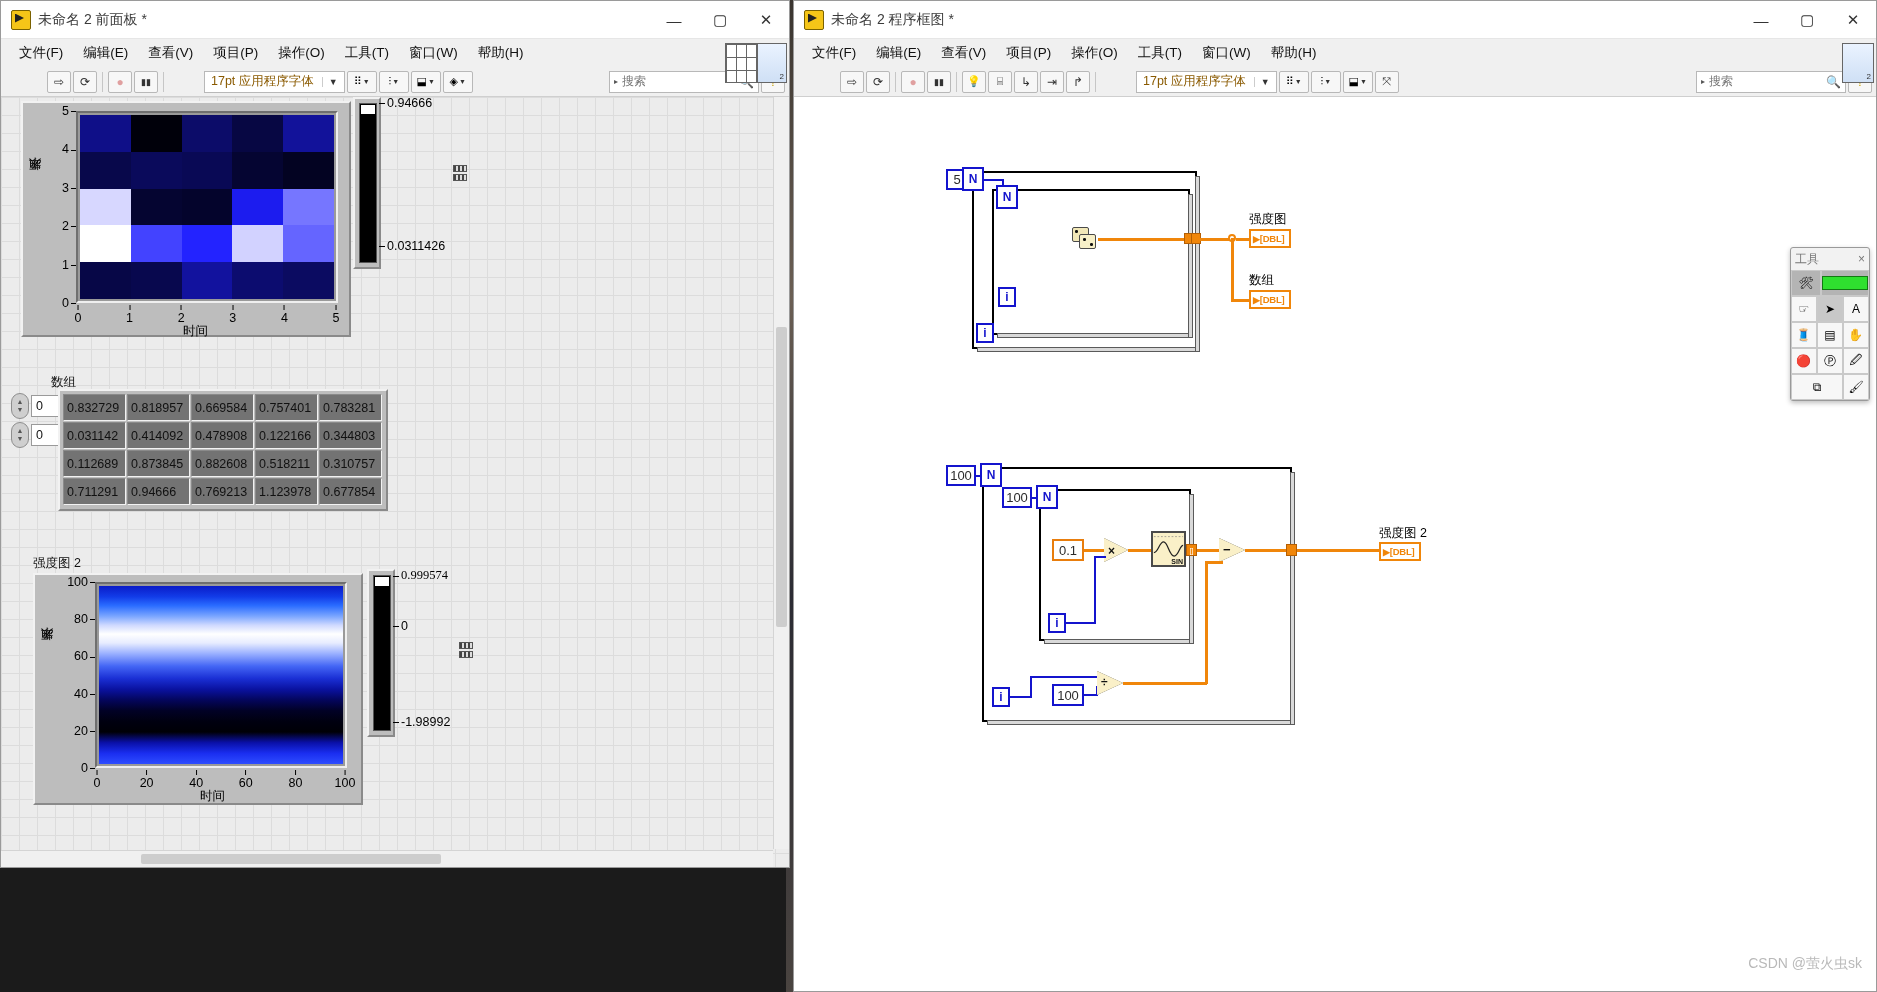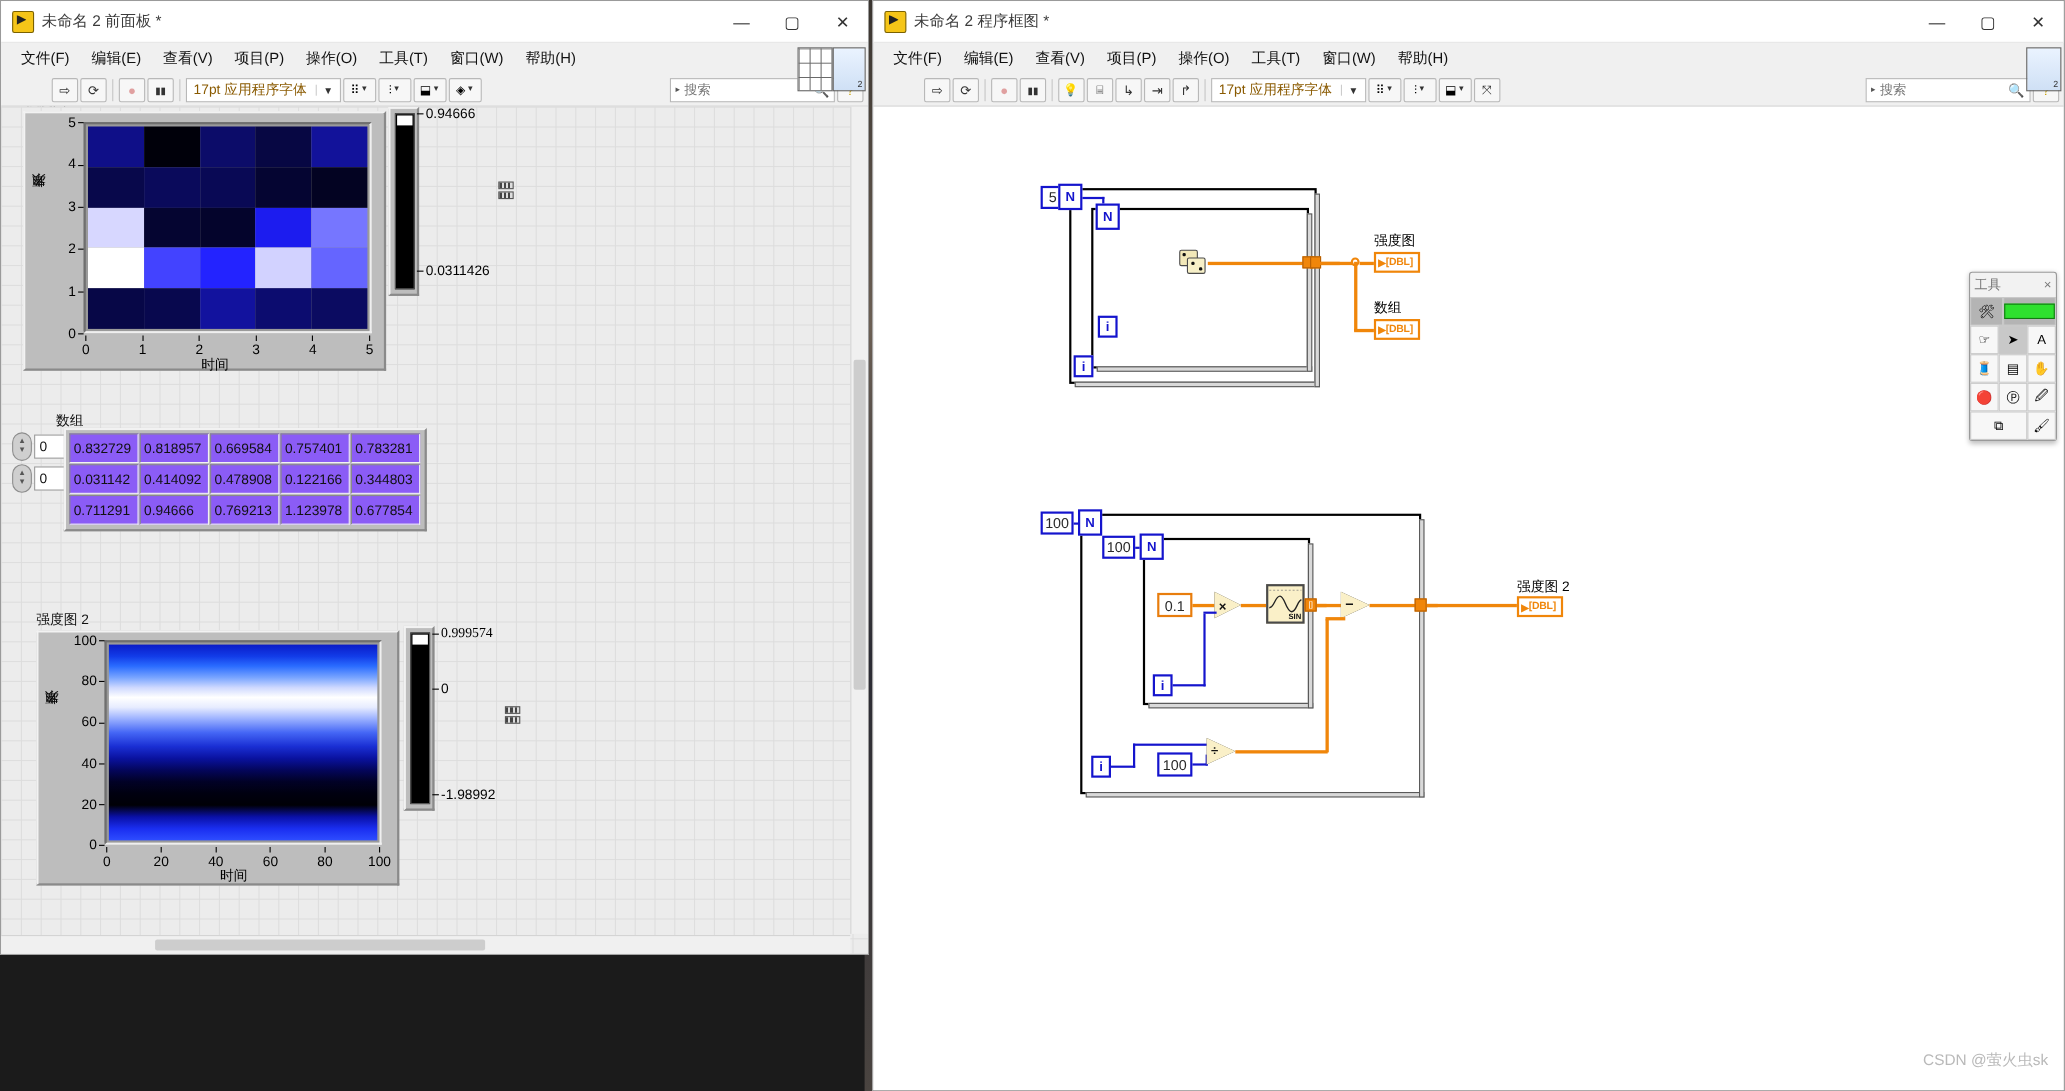--- a/index.html
+++ b/index.html
@@ -37,21 +37,21 @@
              background:#f0f0f0; font-size:13.5px; color:#111; }
   .menu-item { padding:3px 10px; white-space:nowrap; }
 
   .toolbar { height:30px; display:flex; align-items:center; gap:2px;
              background:#f0f0f0; padding:0 4px; border-bottom:1px solid #cfcfcf; }
   .tb { width:24px; height:22px; border:1px solid #b8b8b8; background:#f7f7f7;
         display:flex; align-items:center; justify-content:center; font-size:12px; color:#333;
         border-radius:2px; }
   .sep { width:1px; height:20px; background:#c6c6c6; margin:0 3px; }
   .fontbox { height:22px; border:1px solid #b8b8b8; background:#fff; display:flex;
-             align-items:center; padding:0 6px; font-size:12.5px; color:#8a5a00; gap:8px;}
+             align-items:center; padding:0 6px; font-size:12.5px; color:#8a5a00; gap:8px;margin-left:35px;}
   .fontbox .caret { color:#333; font-size:9px; border-left:1px solid #ccc; padding-left:6px;}
   .dd { width:30px; height:22px; border:1px solid #b8b8b8; background:#f7f7f7;
         display:flex; align-items:center; justify-content:center; gap:1px; border-radius:2px;}
   .dd .ar { font-size:7px; color:#333; }
   .searchbox { height:22px; border:1px solid #b8b8b8; background:#fff; display:flex;
                align-items:center; padding:0 4px; font-size:12px; color:#777; gap:4px; }
   .searchbox .lead { font-size:8px; color:#555; }
   .magn { margin-left:auto; color:#1a57a8; font-size:12px; }
 
   
@@ -107,21 +107,21 @@
   .spin { width:18px; height:26px; background:#cfcfcf; border:1px solid #8e8e8e;
           border-radius:9px; display:flex; flex-direction:column; align-items:center;
           justify-content:center; font-size:7px; color:#555; line-height:8px; }
   .idx-val { width:34px; height:22px; background:#fff; border:1px solid #9a9a9a;
              font-size:12.5px; color:#111; display:flex; align-items:center;
              padding-left:4px; margin-left:2px; }
   .arr-table { position:absolute; background:#bdbdbd; padding:3px;
                border-top:2px solid #f2f2f2; border-left:2px solid #f2f2f2;
                border-right:2px solid #8a8a8a; border-bottom:2px solid #8a8a8a; }
   .arow { display:flex; }
-  .acell { width:63px; height:27px; background:#8b5cf6; margin:0 1px 1px 0;
+  .acell { width:63px; height:27px; background:#737373; margin:0 1px 1px 0;
            border-top:1px solid #8a8a8a; border-left:1px solid #8a8a8a;
            border-right:1px solid #f2f2f2; border-bottom:1px solid #f2f2f2;
            display:flex; align-items:center; justify-content:flex-start;
            padding-left:3px; font-size:12.5px; color:#111; overflow:hidden;
            white-space:nowrap; }
 
   
   .vscroll { position:absolute; right:0; top:96px; bottom:18px; width:16px;
              background:#f0f0f0; border-left:1px solid #d4d4d4; }
   .hscroll { position:absolute; left:0; right:16px; bottom:0; height:17px;
@@ -347,20 +347,27 @@
           <div class="acell">0.783281</div>
         </div>
         <div class="arow">
           <div class="acell">0.031142</div>
           <div class="acell">0.414092</div>
           <div class="acell">0.478908</div>
           <div class="acell">0.122166</div>
           <div class="acell">0.344803</div>
         </div>
         <div class="arow">
+          <div class="acell">0.112689</div>
+          <div class="acell">0.873845</div>
+          <div class="acell">0.882608</div>
+          <div class="acell">0.518211</div>
+          <div class="acell">0.310757</div>
+        </div>
+        <div class="arow">
           <div class="acell">0.711291</div>
           <div class="acell">0.94666</div>
           <div class="acell">0.769213</div>
           <div class="acell">1.123978</div>
           <div class="acell">0.677854</div>
         </div>
       </div>
 
     <div class="fp-label" style="left:32px; top:458px;">强度图 2</div>
 

